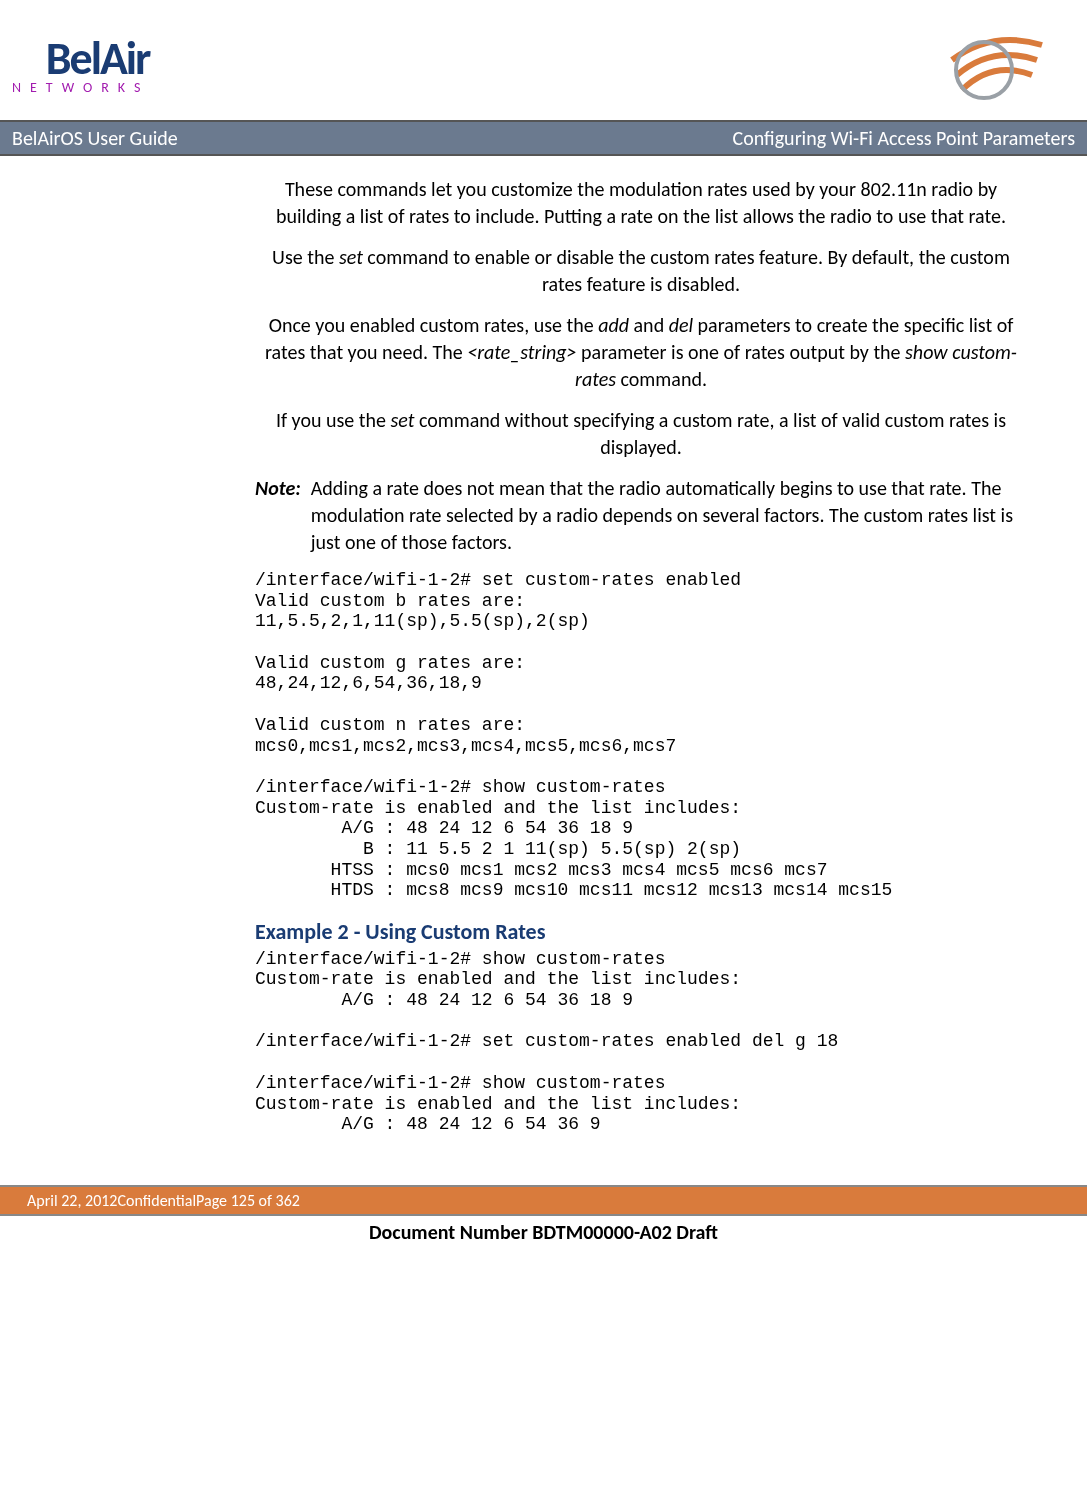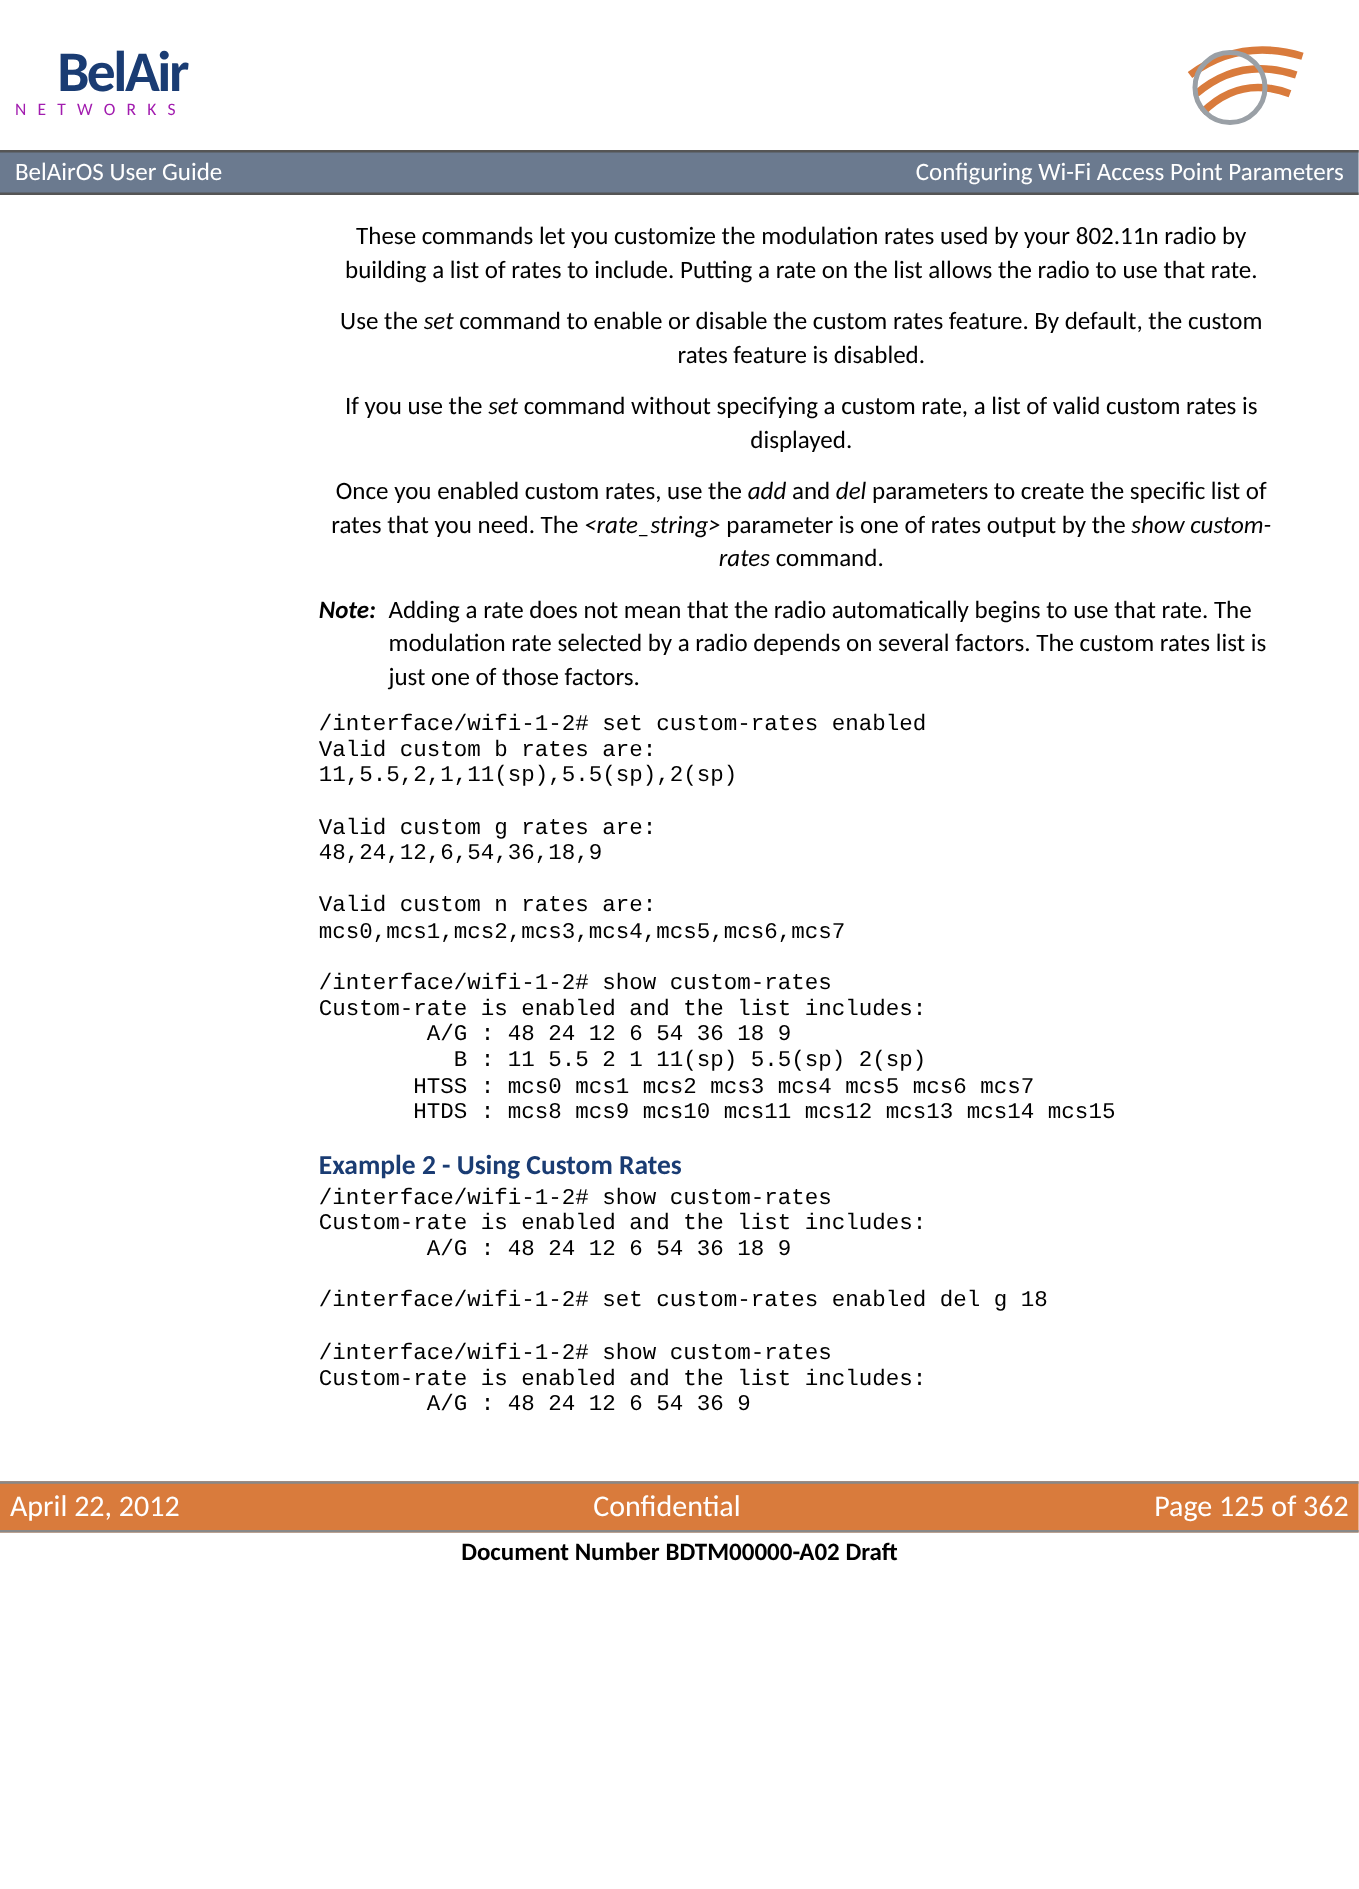--- a/index.html
+++ b/index.html
@@ -71,23 +71,22 @@
       font-family: 'Courier New', Courier, monospace;
       font-size: 18px;
       margin: 0 0 10px 0;
       white-space: pre;
       line-height: 1.15;
     }
     .footer-bar {
       background: #d97b3c;
       color: white;
       display: flex;
-      justify-content: space-between;
-      padding: 4px 8px;
-      font-size: 24px;
+      padding: 4px 27px;
+      font-size: 16px;
       border-top: 2px solid #888;
       border-bottom: 2px solid #888;
     }
     .doc-num {
       text-align: center;
       font-weight: bold;
       font-size: 20px;
       padding: 4px 0 10px 0;
     }
   </style>
@@ -114,25 +113,25 @@
 
 <div class="content">
   <p>These commands let you customize the modulation rates used by your 802.11n radio by building a list of rates to include. Putting a rate on the list allows the radio to use that rate.</p>
 
 
   <p>
     <span>Use the </span><span class="italic">set</span><span> command to enable or disable the custom rates feature. By default, the custom rates feature is disabled.</span>
   </p>
 
   <p>
-    <span>If you use the </span><span class="italic">set</span><span> command without specifying a custom rate, a list of valid custom rates is displayed.</span>
+    <span>Once you enabled custom rates, use the </span><span class="italic">add</span><span> and </span><span class="italic">del</span><span> parameters to create the specific list of rates that you need. The </span><span class="italic">&lt;rate_string&gt;</span><span> parameter is one of rates output by the </span><span class="italic">show custom-rates</span><span> command.</span>
   </p>
 
   <p>
-    <span>Once you enabled custom rates, use the </span><span class="italic">add</span><span> and </span><span class="italic">del</span><span> parameters to create the specific list of rates that you need. The </span><span class="italic">&lt;rate_string&gt;</span><span> parameter is one of rates output by the </span><span class="italic">show custom-rates</span><span> command.</span>
+    <span>If you use the </span><span class="italic">set</span><span> command without specifying a custom rate, a list of valid custom rates is displayed.</span>
   </p>
 
   <div class="note-row">
     <div class="note-label">Note:</div>
     <div>Adding a rate does not mean that the radio automatically begins to use that rate. The modulation rate selected by a radio depends on several factors. The custom rates list is just one of those factors.</div>
   </div>
 
   <pre>/interface/wifi-1-2# set custom-rates enabled
 Valid custom b rates are:
 11,5.5,2,1,11(sp),5.5(sp),2(sp)

